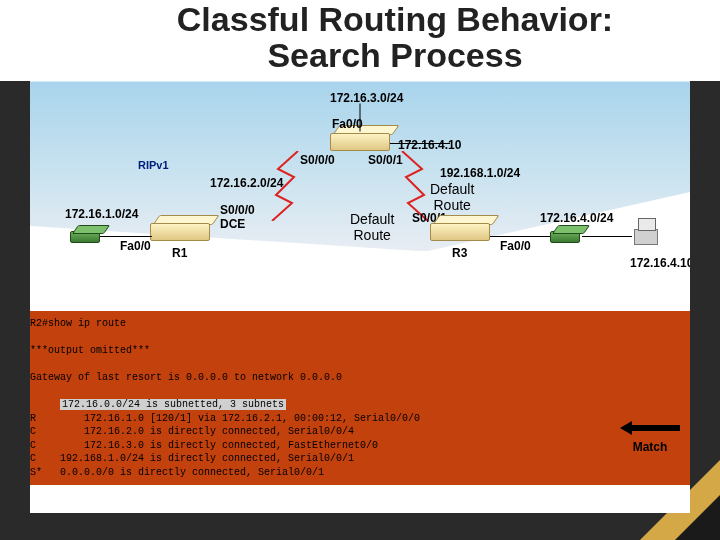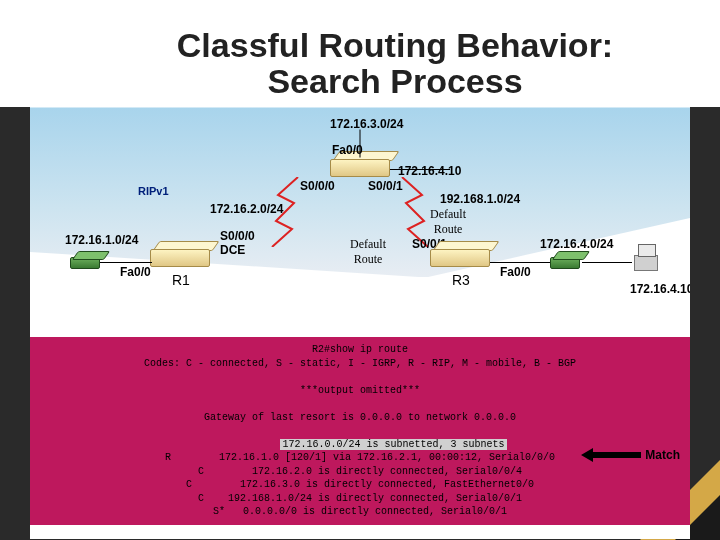--- a/index.html
+++ b/index.html
@@ -3,21 +3,21 @@
 <meta charset="utf-8">
 <style>
   * { box-sizing: border-box; margin: 0; padding: 0; }
   body { width: 720px; height: 540px; font-family: Arial, sans-serif; background: #2a2a2a; overflow: hidden; position: relative; }
   
   .corner-tl { position: absolute; top: 0; left: 0; width: 0; height: 0; border-left: 45px solid #1a1a1a; border-bottom: 45px solid transparent; z-index: 2; }
   .corner-tl2 { position: absolute; top: 0; left: 0; width: 0; height: 0; border-left: 80px solid #d4a847; border-bottom: 80px solid transparent; z-index: 1; }
   .corner-br { position: absolute; bottom: 0; right: 0; width: 0; height: 0; border-right: 45px solid #1a1a1a; border-top: 45px solid transparent; z-index: 2; }
   .corner-br2 { position: absolute; bottom: 0; right: 0; width: 0; height: 0; border-right: 80px solid #d4a847; border-top: 80px solid transparent; z-index: 1; }
 
-  .title-wrap { background: #fff; padding: 28px 20px 8px 90px; text-align: center; position: relative; z-index: 3; }
+  .title-wrap { background: #fff; padding: 2px 20px 8px 90px; text-align: center; position: relative; z-index: 3; }
   .title { font-family: "Segoe UI", Arial, sans-serif; font-size: 34px; font-weight: 600; color: #222; line-height: 1.05; }
 
   .content { background: #fff; margin: 0 30px; position: relative; height: 432px; z-index: 3; }
 
   .diagram { position: relative; height: 230px; background: #fff; overflow: hidden; }
   .sky { position: absolute; top: 0; left: 0; right: 0; height: 170px; background: linear-gradient(180deg, #a8d4ec 0%, #cde4f0 60%, #e8edf3 100%); clip-path: polygon(0 0, 100% 0, 100% 65%, 60% 100%, 0 85%); }
   
   .router-body { width: 60px; height: 18px; background: linear-gradient(180deg, #fdf3c2, #e0c785); border: 1px solid #a58b48; border-radius: 2px; position: absolute; }
   .router-top { width: 60px; height: 10px; background: #fdf6d0; border: 1px solid #a58b48; border-radius: 2px; position: absolute; transform: skewX(-35deg); margin-top: -8px; margin-left: 6px; }
   
@@ -25,31 +25,31 @@
   .r1 { position: absolute; top: 142px; left: 120px; }
   .r3 { position: absolute; top: 142px; left: 400px; }
   
   .sw { width: 30px; height: 12px; background: linear-gradient(180deg, #6caf5c, #3a7a32); border: 1px solid #1f4a1b; border-radius: 2px; position: absolute; }
   .sw::before { content: ""; display: block; width: 30px; height: 7px; background: #7dc06c; border: 1px solid #1f4a1b; border-radius: 2px; transform: skewX(-35deg); margin: -7px 0 0 4px; }
   
   .pc { width: 24px; height: 16px; background: #d0d0d0; border: 1px solid #777; position: absolute; }
   .pc::after { content: ""; position: absolute; top: -12px; left: 3px; width: 16px; height: 11px; background: #eaeaea; border: 1px solid #666; }
   
   .lbl { position: absolute; font-size: 12px; font-weight: bold; color: #000; white-space: nowrap; }
-  .rlbl { position: absolute; font-size: 14px; font-weight: normal; color: #000; }
-  .dflbl { position: absolute; font-size: 12px; color: #000; text-align: center; font-family: Liberation Serif, serif; }
+  .rlbl { position: absolute; font-size: 12px; font-weight: bold; color: #000; }
+  .dflbl { position: absolute; font-size: 14px; color: #000; text-align: center; }
   
   .line { position: absolute; background: #000; height: 1px; transform-origin: left center; }
   
   .zig { position: absolute; width: 30px; height: 70px; }
   .zig svg { width: 100%; height: 100%; }
   
-  .cli { background: #be185d; padding: 6px 0; font-family: Consolas, "Courier New", monospace; font-size: 10px; line-height: 1.35; color: #000; position: relative; text-align: center; }
-  .hl { background: #d0d0d0; padding: 0 2px; margin-left: 37px; }
-  .arrow-box { position: absolute; right: 10px; top: 110px; display: flex; align-items: center; gap: 4px; }
+  .cli { background: #c2410c; padding: 6px 0; font-family: Consolas, "Courier New", monospace; font-size: 10px; line-height: 1.35; color: #000; position: relative; }
+  .hl { background: #d0d0d0; padding: 0 2px; }
+  .arrow-box { position: absolute; right: 10px; top: 110px; display: flex; align-items: center; gap: 4px; flex-direction: column; }
   .arrow-svg { width: 60px; height: 14px; }
   .match-lbl { font-family: Arial, sans-serif; font-size: 12px; font-weight: bold; }
   
   .rip { position: absolute; font-size: 11px; font-weight: bold; color: #00207a; }
 </style>
 </head>
 <body>
 
 <div class="corner-tl2"></div>
 <div class="corner-tl"></div>
@@ -125,21 +125,20 @@
     <div class="lbl" style="top:130px; left:510px;text-align:center;">172.16.4.0/24</div>
 
     <div class="line" style="top:155px; left:552px; width:50px;"></div>
     <div class="pc" style="top:148px; left:604px;"></div>
     <div class="lbl" style="top:140px; left:662px;">PC3</div>
     <div class="lbl" style="top:175px; left:600px;">172.16.4.10</div>
   </div>
 
   <div class="cli">
     <div>R2#show ip route</div>
-    <div>Codes: C - connected, S - static, I - IGRP, R - RIP, M - mobile, B - BGP</div>
     <div>&nbsp;</div>
     <div>***output omitted***</div>
     <div>&nbsp;</div>
     <div>Gateway of last resort is 0.0.0.0 to network 0.0.0.0</div>
     <div>&nbsp;</div>
     <div>&nbsp;&nbsp;&nbsp;&nbsp;&nbsp;<span class="hl">172.16.0.0/24 is subnetted, 3 subnets</span></div>
     <div><span>R</span>&nbsp;&nbsp;&nbsp;&nbsp;&nbsp;&nbsp;&nbsp;&nbsp;<span>172.16.1.0 [120/1] via 172.16.2.1, 00:00:12, Serial0/0/0</span></div>
     <div><span>C</span>&nbsp;&nbsp;&nbsp;&nbsp;&nbsp;&nbsp;&nbsp;&nbsp;<span>172.16.2.0 is directly connected, Serial0/0/4</span></div>
     <div><span>C</span>&nbsp;&nbsp;&nbsp;&nbsp;&nbsp;&nbsp;&nbsp;&nbsp;<span>172.16.3.0 is directly connected, FastEthernet0/0</span></div>
     <div><span>C</span>&nbsp;&nbsp;&nbsp;&nbsp;<span>192.168.1.0/24 is directly connected, Serial0/0/1</span></div>

